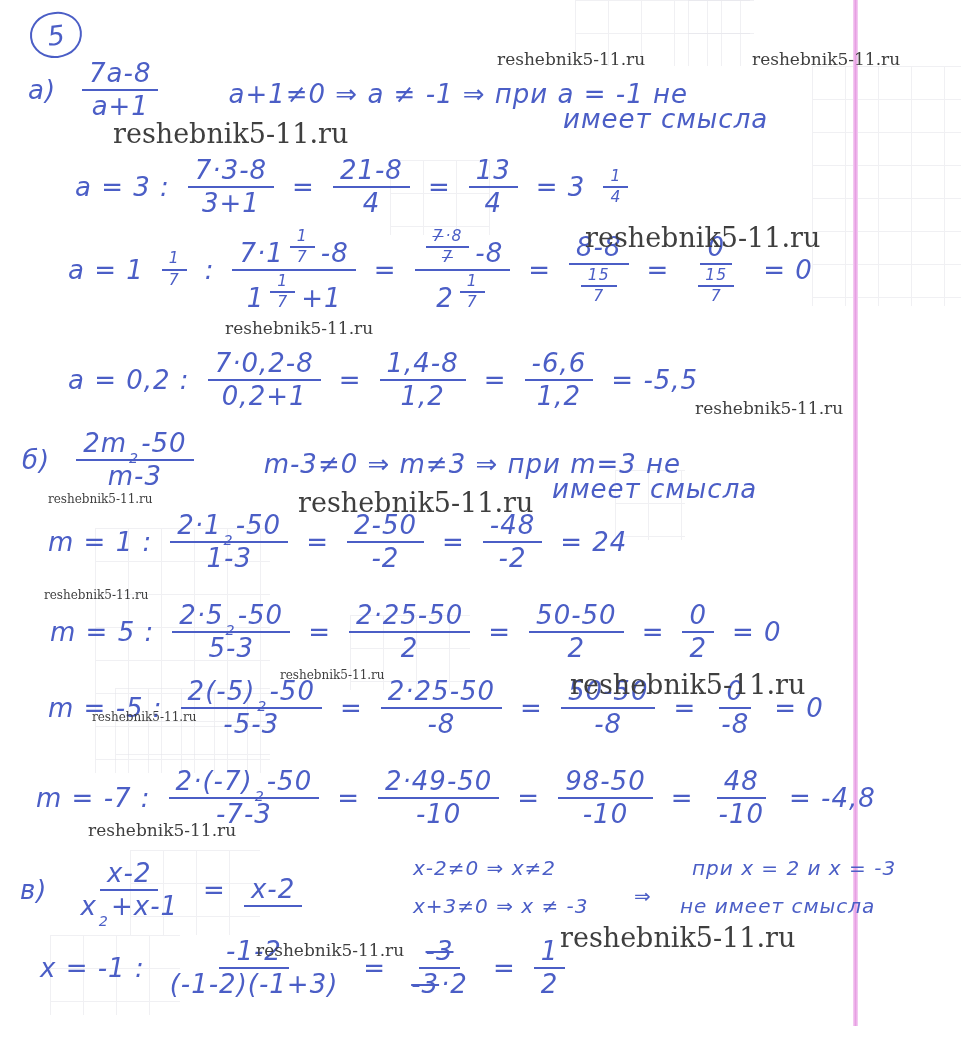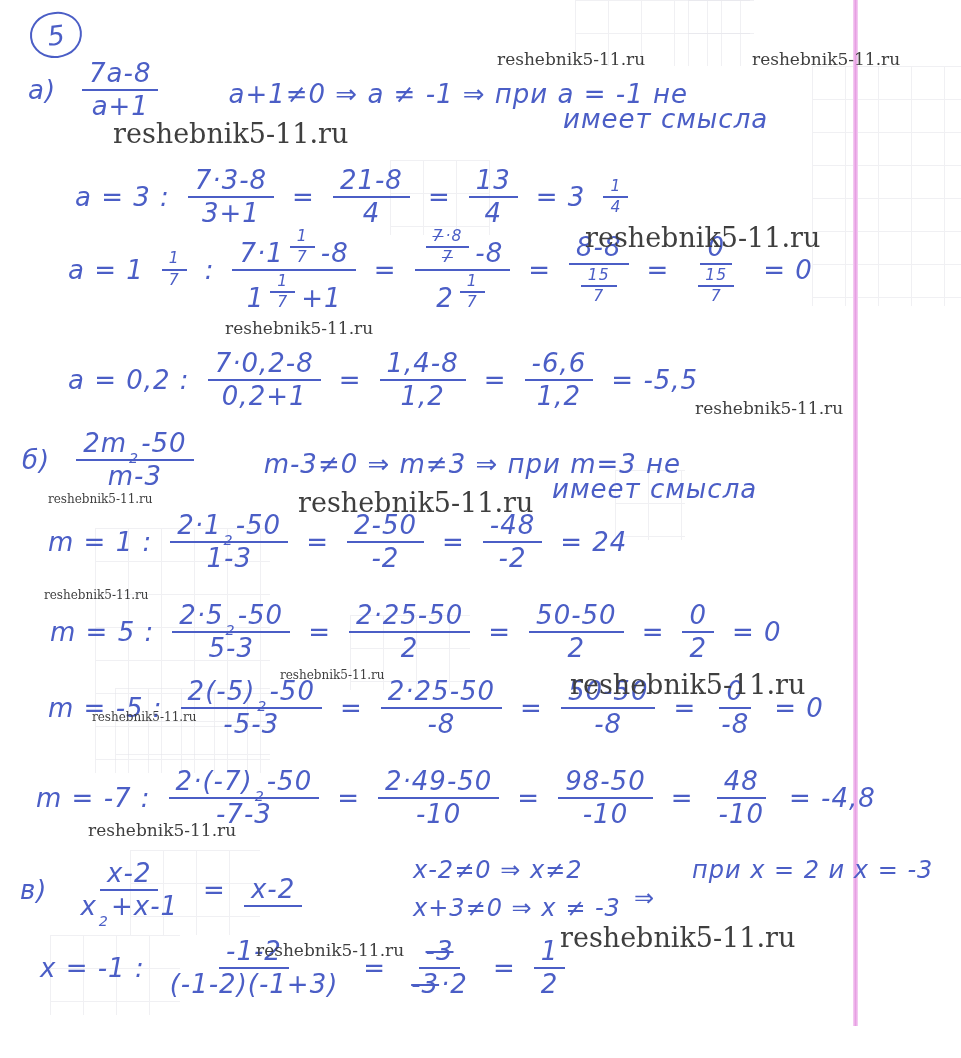--- a/index.html
+++ b/index.html
@@ -16,21 +16,21 @@
       background:linear-gradient(90deg,#f6d2f4,#e79fe3,#f6d2f4);}
   
   .pnum{position:absolute;left:30px;top:12px;width:48px;height:42px;
       border:2.5px solid #4b5ec6;border-radius:50% 48% 52% 50%;
       color:#4b5ec6;display:flex;align-items:center;justify-content:center;
       font-size:27px;font-style:italic;transform:rotate(-6deg);}
   
   .mrow{position:absolute;display:flex;align-items:center;gap:14px;
       color:#4b5ec6;font-style:italic;font-size:26px;white-space:nowrap;
       letter-spacing:1px;}
-  .mrow.small{font-size:24px;text-align:center;}
+  .mrow.small{font-size:20px;text-align:center;}
   .lbl{margin-right:8px;}
   .g2{margin-left:52px;margin-top:8px;}
   .st{text-decoration:line-through;}
   sup{font-size:.55em;vertical-align:super;line-height:0;}
   .frac{display:inline-flex;flex-direction:column;align-items:center;
       vertical-align:middle;margin:0 4px;line-height:1.12;}
   .frac .num{border-bottom:2.5px solid currentColor;}
   .frac .num,.frac .den{display:inline-flex;align-items:flex-end;justify-content:center;
       gap:2px;padding:1px 7px;}
   .frac.sm{font-size:.6em;}
@@ -68,21 +68,21 @@
         <span class="num">
           <span>7a-8</span>
         </span>
         <span class="den">
           <span>a+1</span>
         </span>
       </span>
       <span class="g2">a+1≠0 ⇒ a ≠ -1 ⇒ при a = -1 не</span>
     </div>
   <div class="mrow" style="left:563px;top:104px">имеет смысла</div>
-  <div class="mrow" style="left:75px;top:165px">
+  <div class="mrow" style="left:75px;top:155px">
       <span>a = 3 :</span>
       <span class="frac">
         <span class="num">
           <span>7·3-8</span>
         </span>
         <span class="den">
           <span>3+1</span>
         </span>
       </span>
       <span>=</span>
@@ -428,20 +428,21 @@
       <span class="frac">
         <span class="num">
           <span>x-2</span>
         </span>
       </span>
     </div>
   <div class="mrow small" style="left:413px;top:856px">x-2≠0 ⇒ x≠2</div>
   <div class="mrow small" style="left:413px;top:894px">x+3≠0 ⇒ x ≠ -3</div>
   <div class="mrow small" style="left:634px;top:884px">⇒</div>
   <div class="mrow small" style="left:692px;top:856px">при x = 2 и x = -3</div>
+  <div class="mrow small" style="left:680px;top:894px">не имеет смысла</div>
   <div class="mrow" style="left:40px;top:936px">
       <span>x = -1 :</span>
       <span class="frac">
         <span class="num">
           <span>-1-2</span>
         </span>
         <span class="den">
           <span>(-1-2)(-1+3)</span>
         </span>
       </span>

